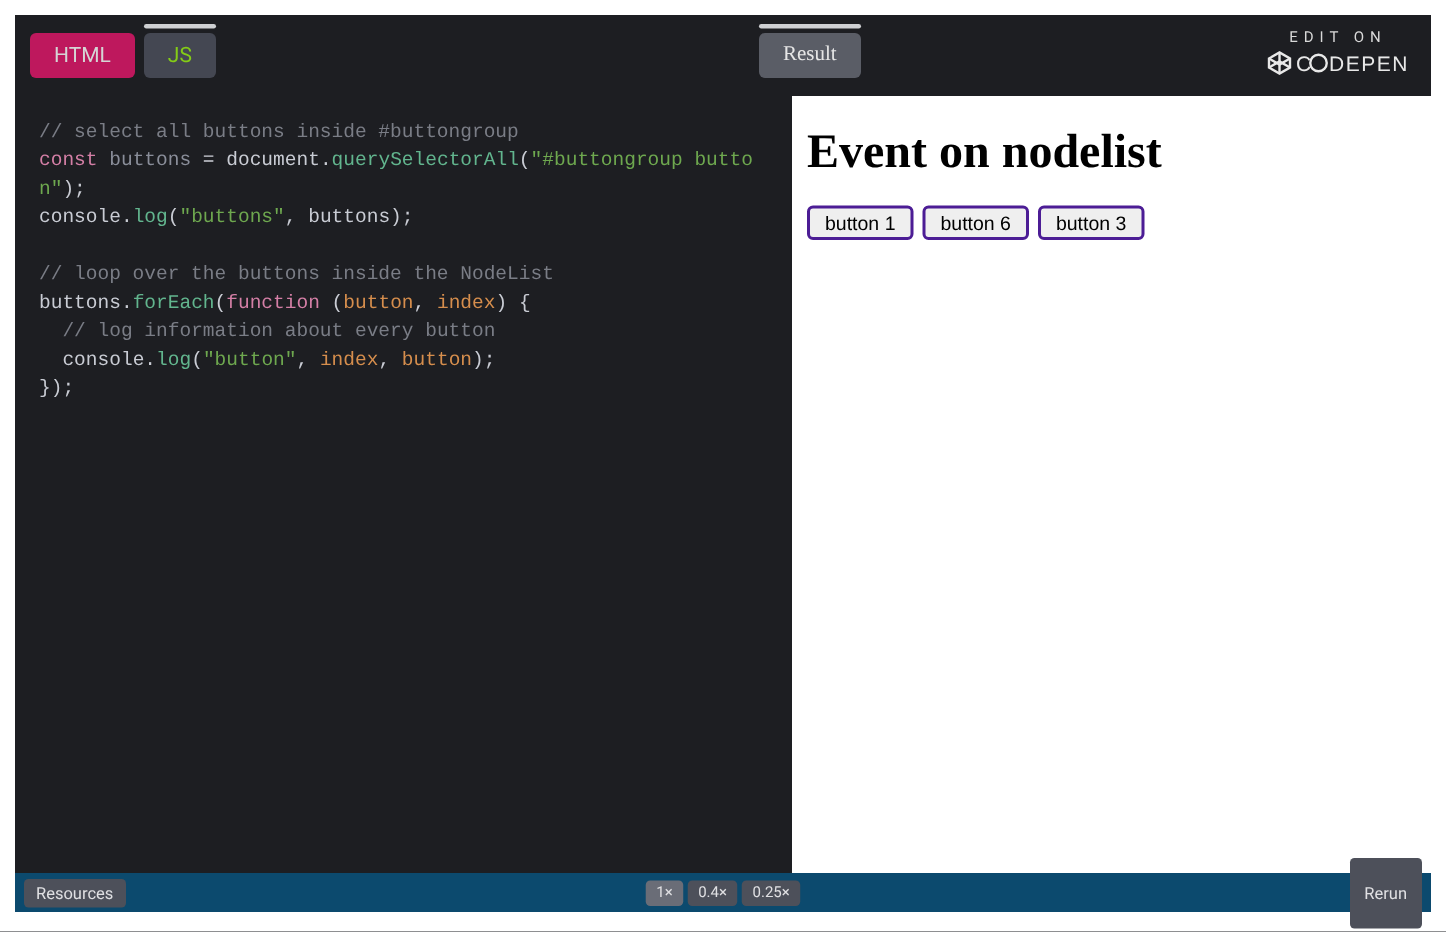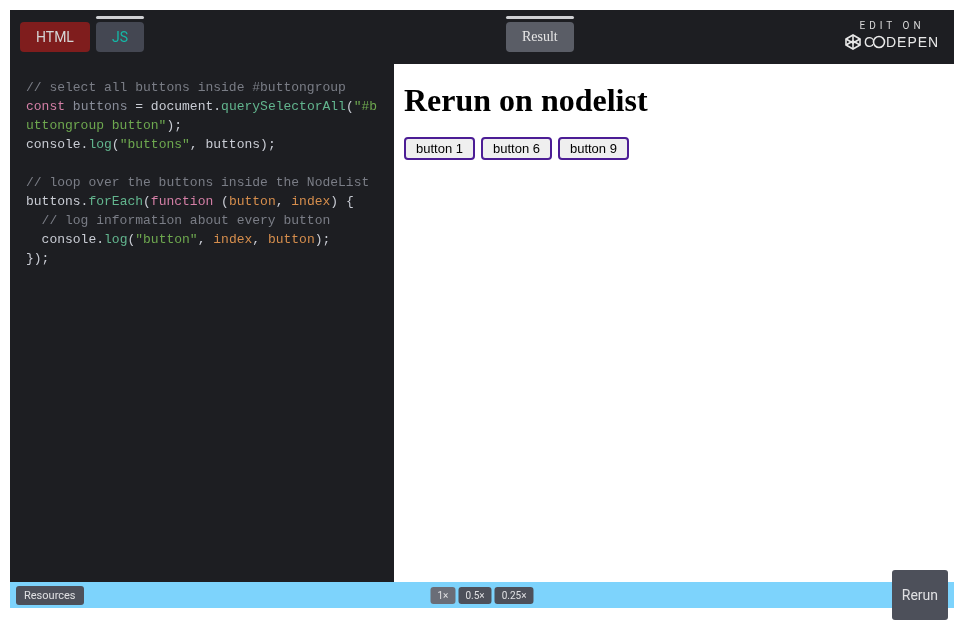--- a/index.html
+++ b/index.html
@@ -28,22 +28,22 @@
   }
   .tab {
     padding: 7px 16px;
     margin-right: 6px;
     border-radius: 4px;
     font-size: 14px;
     color: #d5d5d5;
     cursor: pointer;
     position: relative;
   }
-  .tab.dark { background: #7f1d1d; }
-  .tab.js { background: #444752; color: #14b8a6; }
+  .tab.dark { background: #be185d; }
+  .tab.js { background: #444752; color: #84cc16; }
   .tab.js::before {
     content: "";
     position: absolute;
     top: -6px;
     left: 0; right: 0;
     height: 3px;
     background: #cfd0d3;
     border-radius: 2px;
   }
   .result-tab {
@@ -77,21 +77,21 @@
   }
   .codepen-logo {
     margin-top: 2px;
   }
   .main {
     flex: 1;
     display: flex;
     min-height: 0;
   }
   .code-pane {
-    width: 384px;
+    width: 518px;
     background: #1d1e22;
     padding: 14px 16px;
     color: #c5c9d3;
     font-family: "SFMono-Regular", Consolas, "Liberation Mono", Menlo, monospace;
     font-size: 13px;
     line-height: 19px;
     white-space: pre-wrap;
     word-break: break-all;
     overflow: auto;
   }
@@ -111,21 +111,21 @@
     font-size: 13px;
     padding: 2px 10px;
     margin-right: 2px;
     border: 2px solid #4c1d95;
     border-radius: 4px;
     background: #efefef;
     cursor: pointer;
   }
   .bottombar {
     height: 26px;
-    background: #7dd3fc;
+    background: #0c4a6e;
     display: flex;
     align-items: center;
     padding: 0 6px;
     font-size: 11px;
     color: #d9dadd;
   }
   .bbtn {
     background: #4d505a;
     color: #e0e0e3;
     padding: 3px 8px;
@@ -149,21 +149,21 @@
     font-size: 10px;
     cursor: pointer;
   }
   .zoom-btn.active { background: #6a6d77; }
   .rerun {
     margin-left: auto;
     background: #4d505a;
     color: #e0e0e3;
     padding: 17px 10px;
     border-radius: 3px;
-    font-size: 14px;
+    font-size: 11px;
     cursor: pointer;
   }
   
   .c-cmt { color: #7a7d86; }
   .c-kw  { color: #d47fa6; }
   .c-var { color: #8a8e9a; }
   .c-pun { color: #c9ccd4; }
   .c-id  { color: #c9ccd4; }
   .c-fn  { color: #62b58e; }
   .c-str { color: #6ea84f; }
@@ -202,31 +202,31 @@
 <span class="c-kw">const</span> <span class="c-var">buttons</span><span class="c-pun"> = </span><span class="c-id">document</span><span class="c-pun">.</span><span class="c-fn">querySelectorAll</span><span class="c-pun">(</span><span class="c-str">"#buttongroup button"</span><span class="c-pun">);</span>
 <span class="c-id">console</span><span class="c-pun">.</span><span class="c-fn">log</span><span class="c-pun">(</span><span class="c-str">"buttons"</span><span class="c-pun">, </span><span class="c-id">buttons</span><span class="c-pun">);</span>
 
 <span class="c-cmt">// loop over the buttons inside the NodeList</span>
 <span class="c-id">buttons</span><span class="c-pun">.</span><span class="c-fn">forEach</span><span class="c-pun">(</span><span class="c-kw">function</span><span> </span><span class="c-pun">(</span><span class="c-arg">button</span><span class="c-pun">, </span><span class="c-arg">index</span><span class="c-pun">)</span><span class="c-pun"> {</span>
 <span class="c-cmt">  // log information about every button</span>
 <span>  </span><span class="c-id">console</span><span class="c-pun">.</span><span class="c-fn">log</span><span class="c-pun">(</span><span class="c-str">"button"</span><span class="c-pun">, </span><span class="c-arg">index</span><span class="c-pun">, </span><span class="c-arg">button</span><span class="c-pun">);</span>
 <span class="c-pun">});</span></div>
 
     <div class="result-pane">
-      <h1>Rerun on nodelist</h1>
+      <h1>Event on nodelist</h1>
       <div>
         <button class="rbtn">button 1</button>
         <button class="rbtn">button 6</button>
-        <button class="rbtn">button 9</button>
+        <button class="rbtn">button 3</button>
       </div>
     </div>
   </div>
 
   <div class="bottombar">
     <div class="bbtn">Resources</div>
     <div class="zoom-group">
       <div class="zoom-btn active">1×</div>
-      <div class="zoom-btn">0.5×</div>
+      <div class="zoom-btn">0.4×</div>
       <div class="zoom-btn">0.25×</div>
     </div>
     <div class="rerun">Rerun</div>
   </div>
 </div>
 
 </body></html>

